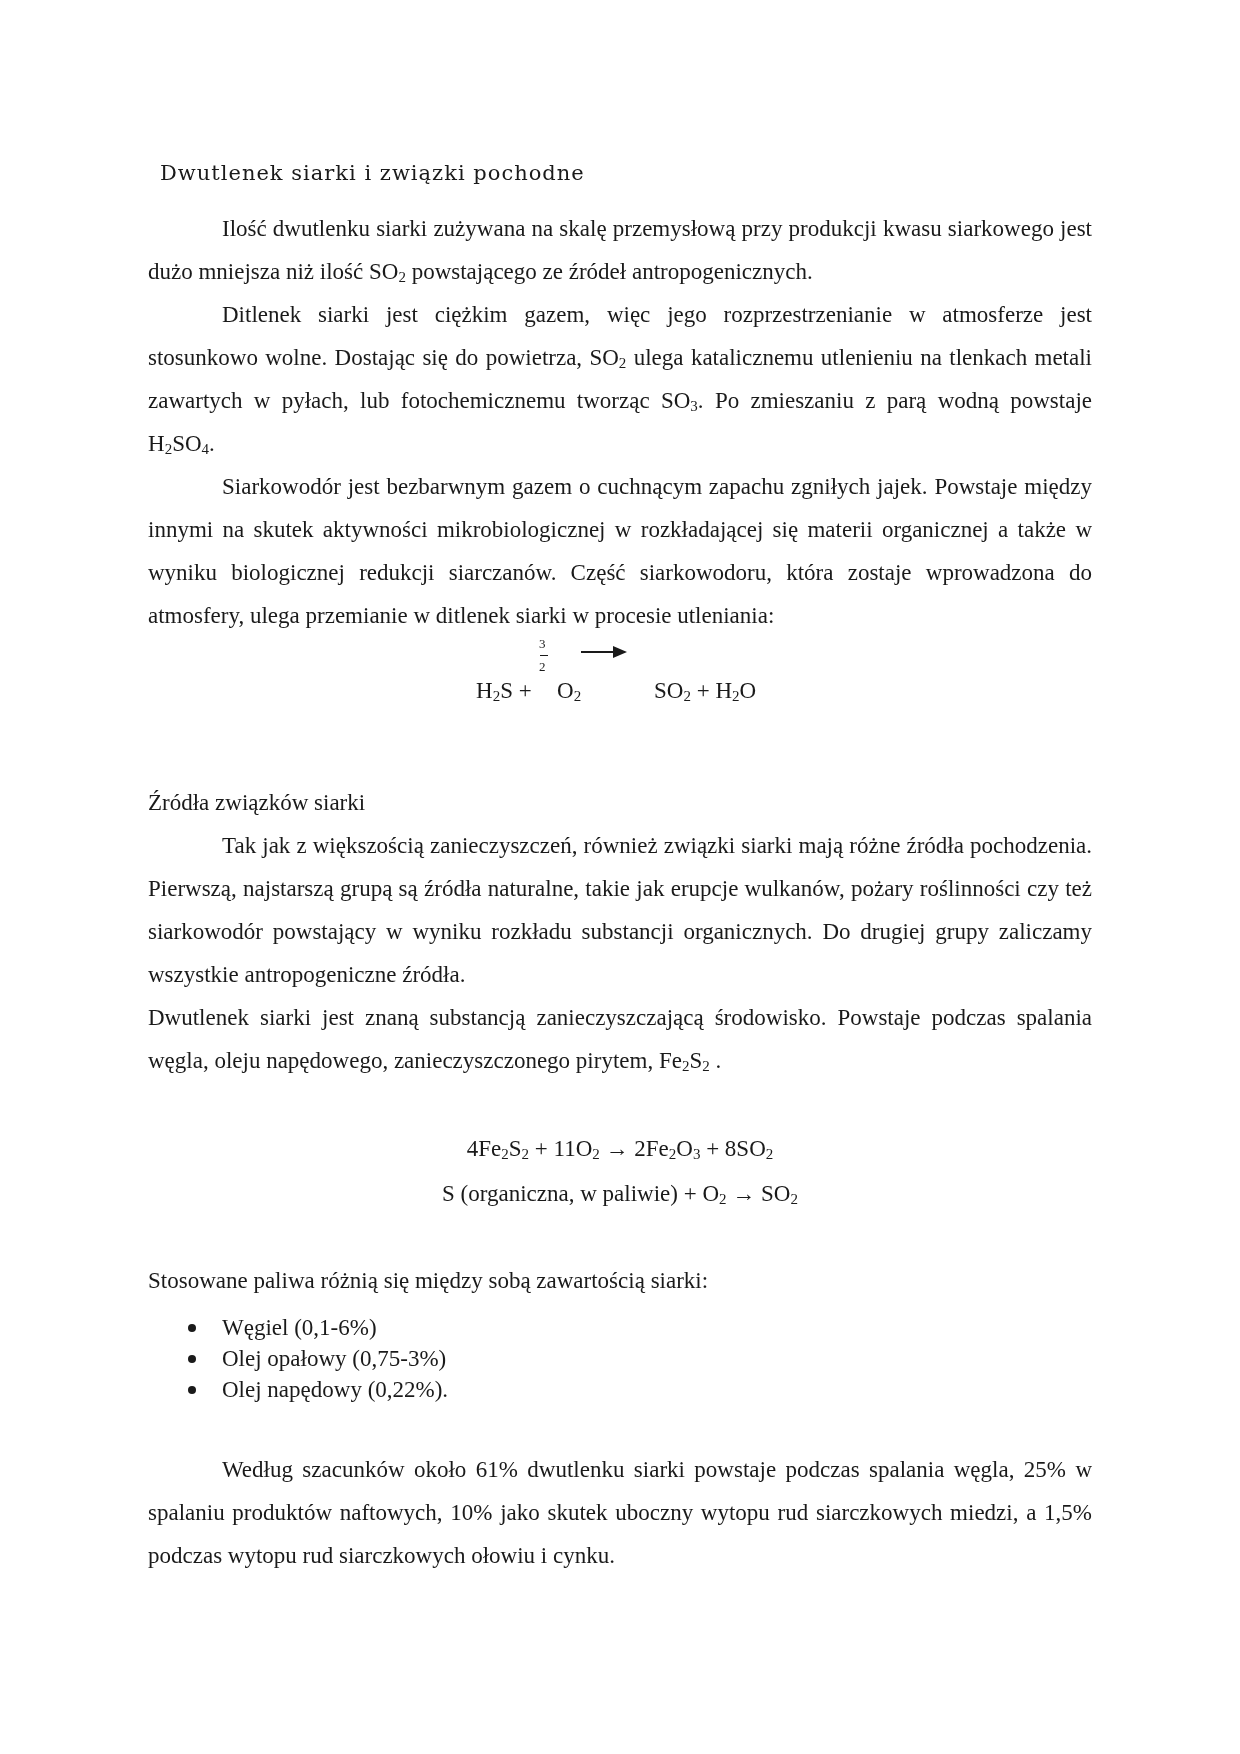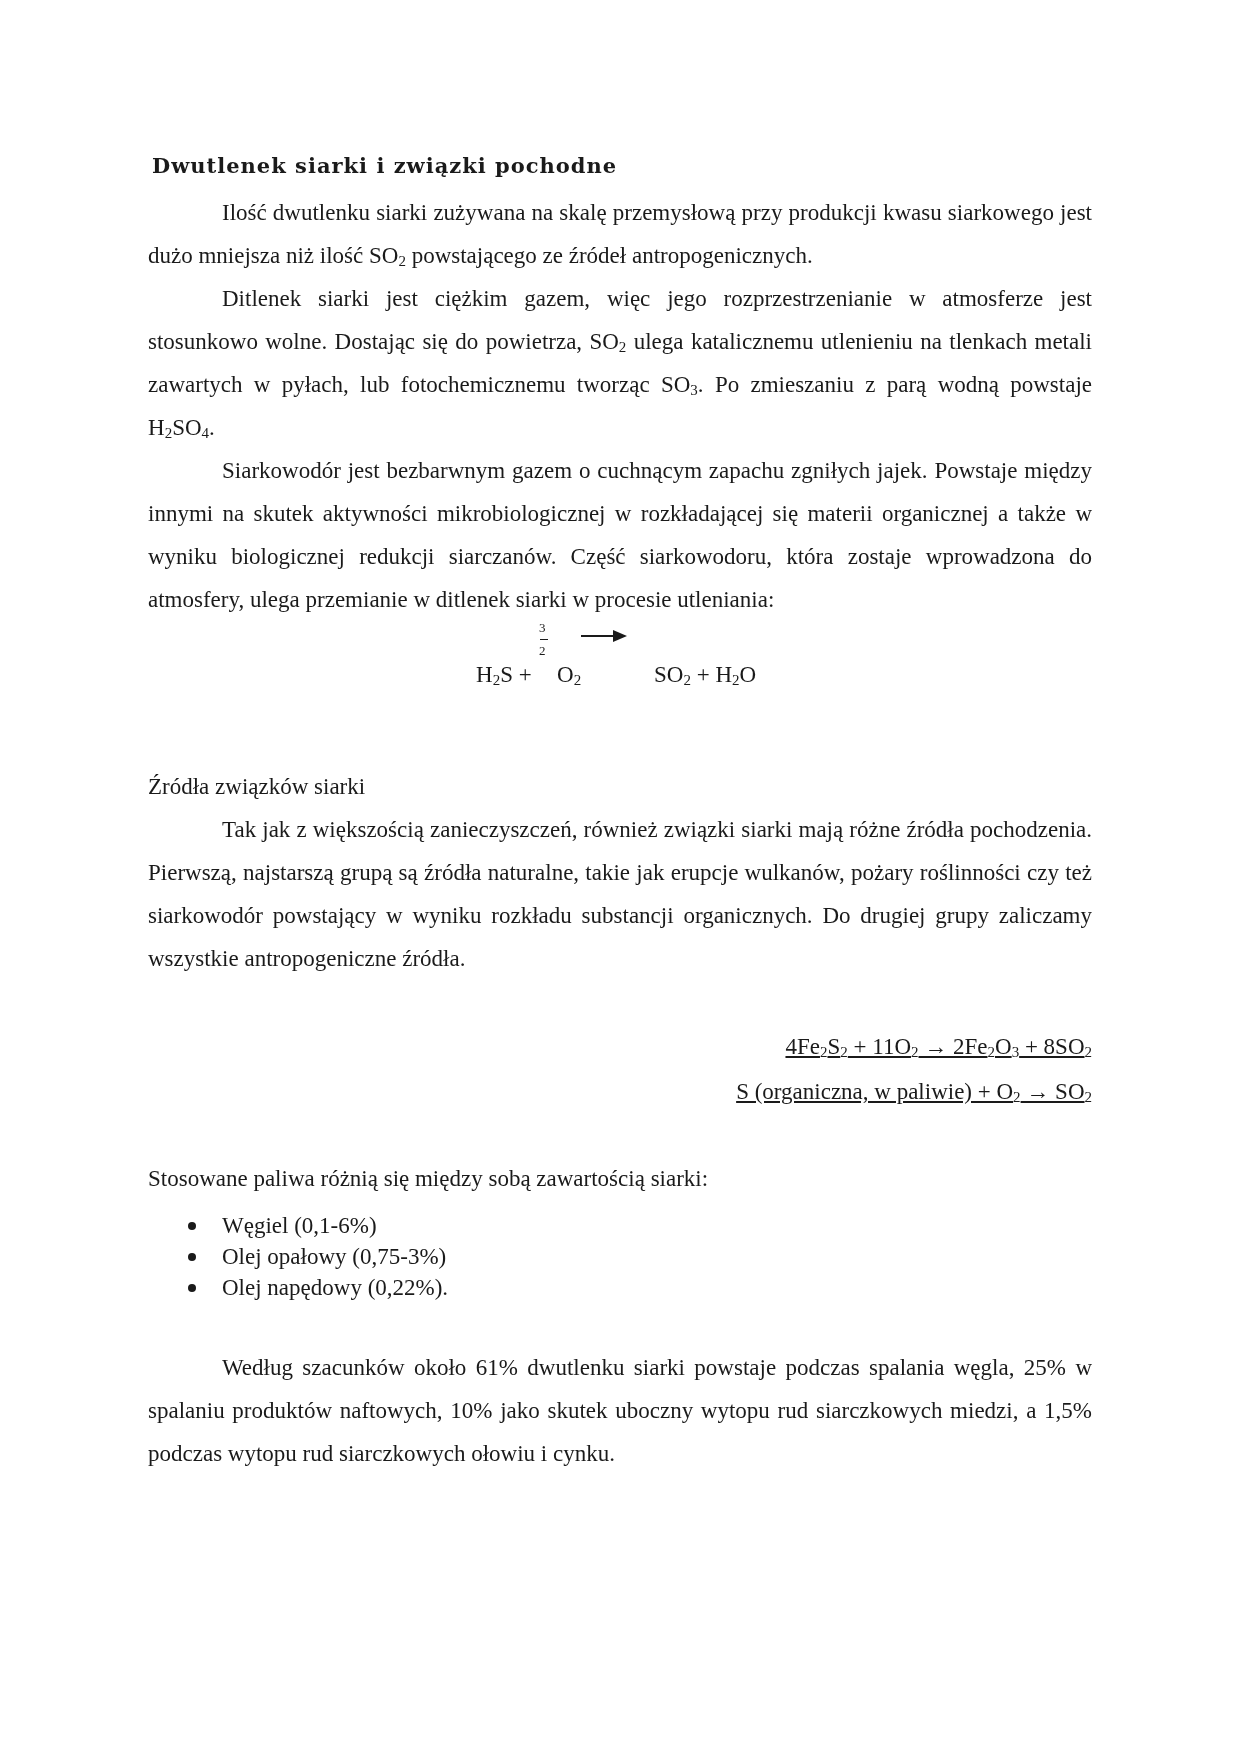--- a/index.html
+++ b/index.html
@@ -3,37 +3,37 @@
 <meta charset="utf-8">
 <style>
   html, body { margin: 0; padding: 0; background: #ffffff; }
   body { width: 1240px; height: 1754px; position: relative; overflow: hidden; }
   .page {
     position: absolute; left: 148px; top: 140px; width: 944px;
     font-family: "Liberation Serif", "DejaVu Serif", serif;
     font-size: 23px; color: #1a1a1a; line-height: 43px;
   }
   .title {
-    font-family: "DejaVu Serif", serif; font-weight: bold; font-size: 21px;
-    letter-spacing: 1px; margin: 4px; line-height: 43px;
+    font-family: "DejaVu Serif", serif; font-weight: normal; font-size: 21px;
+    letter-spacing: 1px; margin: 12px; line-height: 43px;
   }
   p { margin: 0; text-align: justify; text-align-last: left; }
   .indent { text-indent: 74px; }
   sub { font-size: 15px; vertical-align: -3px; line-height: 0; }
   .eq1 {
     position: relative; height: 86px; margin-top: 0;
   }
   .eq1 .lhs { position: absolute; left: 328px; top: 32px; }
   .eq1 .frac { position: absolute; left: 391px; top: 0px; font-size: 13px; line-height: 14px; text-align: left; width: 10px; }
   .eq1 .frac .bar { display: block; border-top: 1px solid #1a1a1a; width: 8px; margin: 4px auto; }
   .eq1 .o2 { position: absolute; left: 409px; top: 32px; }
   .eq1 .arrow { position: absolute; left: 433px; top: 8px; width: 46px; height: 14px; }
   .eq1 .rhs { position: absolute; left: 506px; top: 32px; }
   .gap-lg { height: 58px; }
-  .eq-block { text-align: right; margin-top: 44px; line-height: 45px; text-decoration: underline; }
+  .eq-block { text-align: center; margin-top: 44px; line-height: 45px; }
   .eq-block .line { display: block; }
   .gap-md { height: 43px; }
   ul.bullets { list-style: none; margin: 0; padding: 0; line-height: 31px; margin-top: 10px; }
   ul.bullets li { position: relative; padding-left: 74px; }
   ul.bullets li .dot { position: absolute; left: 40px; top: 12px; width: 8px; height: 8px; border-radius: 50%; background: #1a1a1a; }
   .final { margin-top: 43px; }
 </style>
 </head>
 <body>
 
@@ -57,20 +57,21 @@
       </svg>
     <span class="rhs"><span>SO</span><sub>2</sub><span> + H</span><sub>2</sub><span>O</span></span>
   </div>
 
   <div class="gap-lg"></div>
 
   <p>Źródła związków siarki</p>
 
   <p class="indent">Tak jak z większością zanieczyszczeń, również związki siarki mają różne źródła pochodzenia. Pierwszą, najstarszą grupą są źródła naturalne, takie jak erupcje wulkanów, pożary roślinności czy też siarkowodór powstający w wyniku rozkładu substancji organicznych.  Do drugiej grupy zaliczamy wszystkie antropogeniczne źródła.</p>
 
+  <p><span>Dwutlenek siarki jest znaną substancją zanieczyszczającą środowisko. Powstaje podczas spalania węgla, oleju napędowego, zanieczyszczonego pirytem, Fe</span><sub>2</sub><span>S</span><sub>2</sub><span> .</span></p>
 
   <div class="eq-block">
     <span class="line"><span>4Fe</span><sub>2</sub><span>S</span><sub>2</sub><span> + 11O</span><sub>2</sub><span> → 2Fe</span><sub>2</sub><span>O</span><sub>3</sub><span> + 8SO</span><sub>2</sub></span>
     <span class="line"><span>S (organiczna, w paliwie) + O</span><sub>2</sub><span> → SO</span><sub>2</sub></span>
   </div>
 
   <div class="gap-md"></div>
 
   <p>Stosowane paliwa różnią się między sobą zawartością siarki:</p>
 

